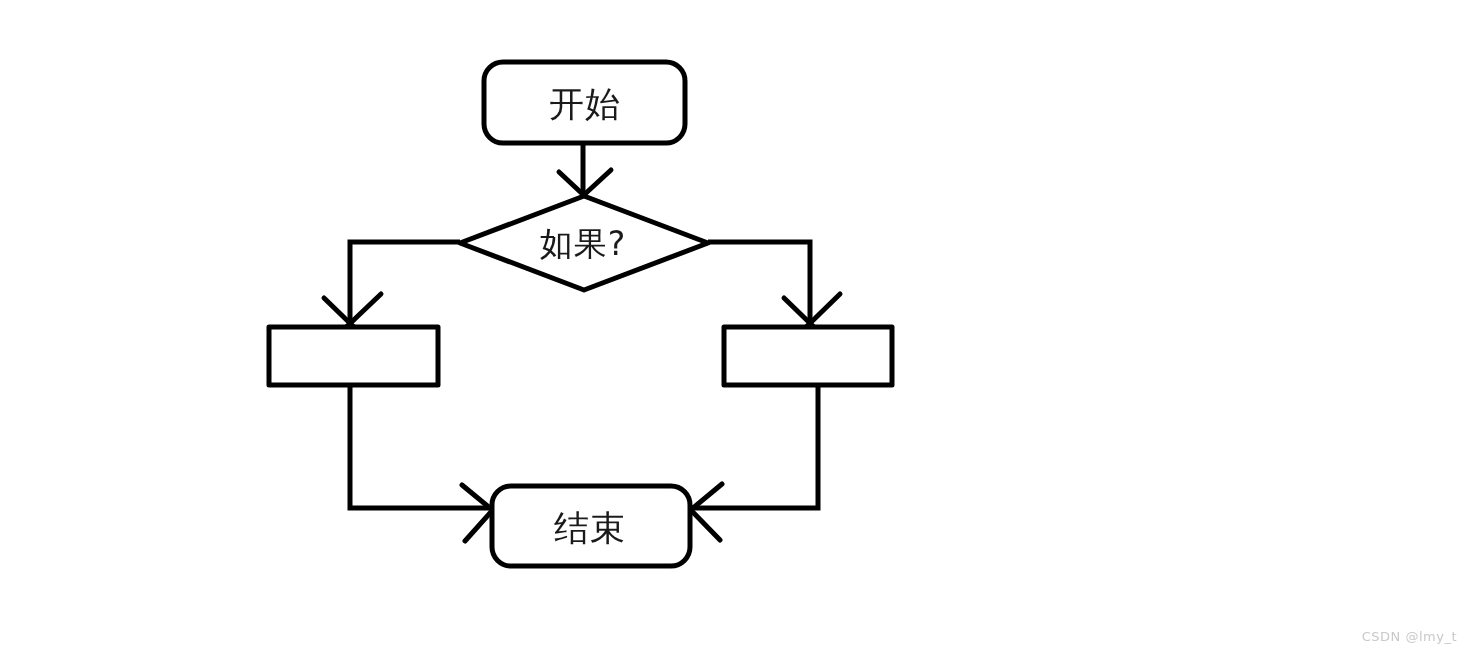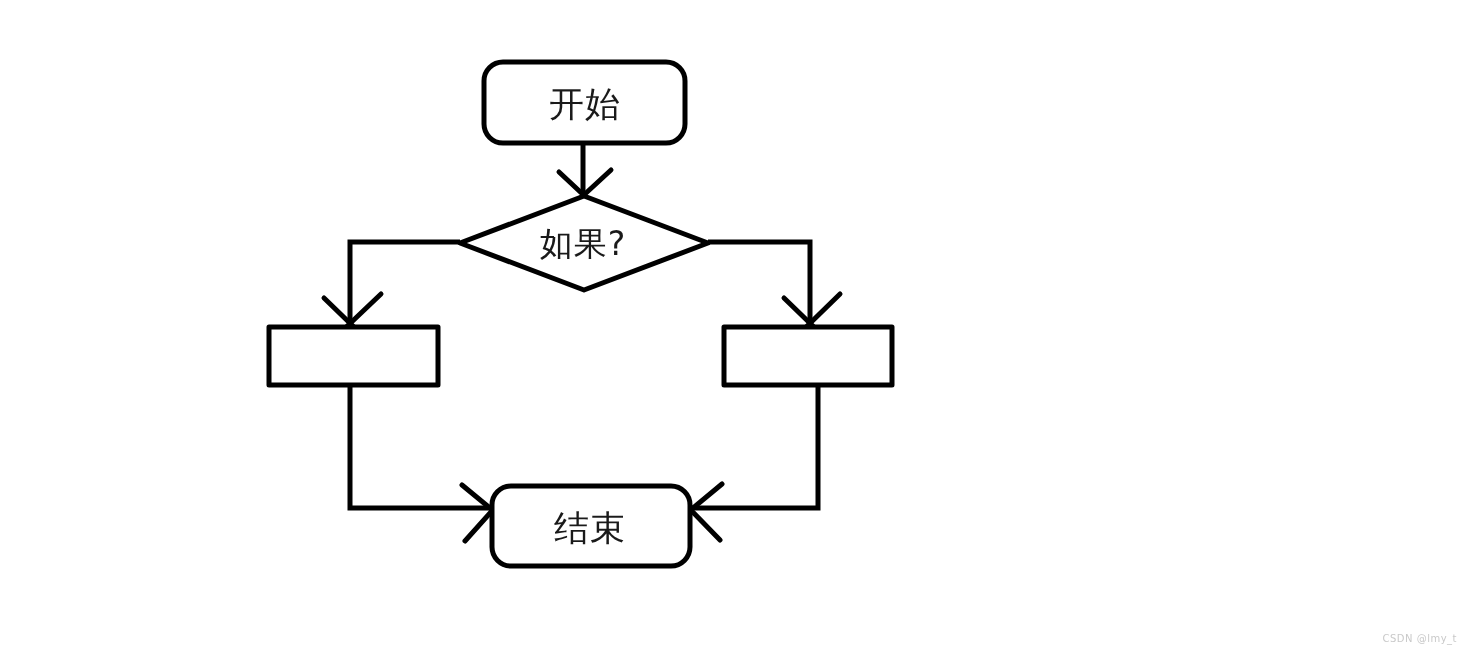--- a/index.html
+++ b/index.html
@@ -63,21 +63,21 @@
     font-size: 33px;
     text-anchor: middle;
     dominant-baseline: central;
     letter-spacing: 1px;
   }
   .watermark-text {
     position: absolute;
     right: 8px;
     bottom: 10px;
     font-family: "DejaVu Sans", "Liberation Sans", sans-serif;
-    font-size: 10px;
+    font-size: 13px;
     color: #c9c9c9;
     letter-spacing: 0.5px;
     white-space: nowrap;
     user-select: none;
   }
 </style>
 </head>
 <body style="background: rgb(255, 255, 255);">
 
 <div id="canvas-wrap">

